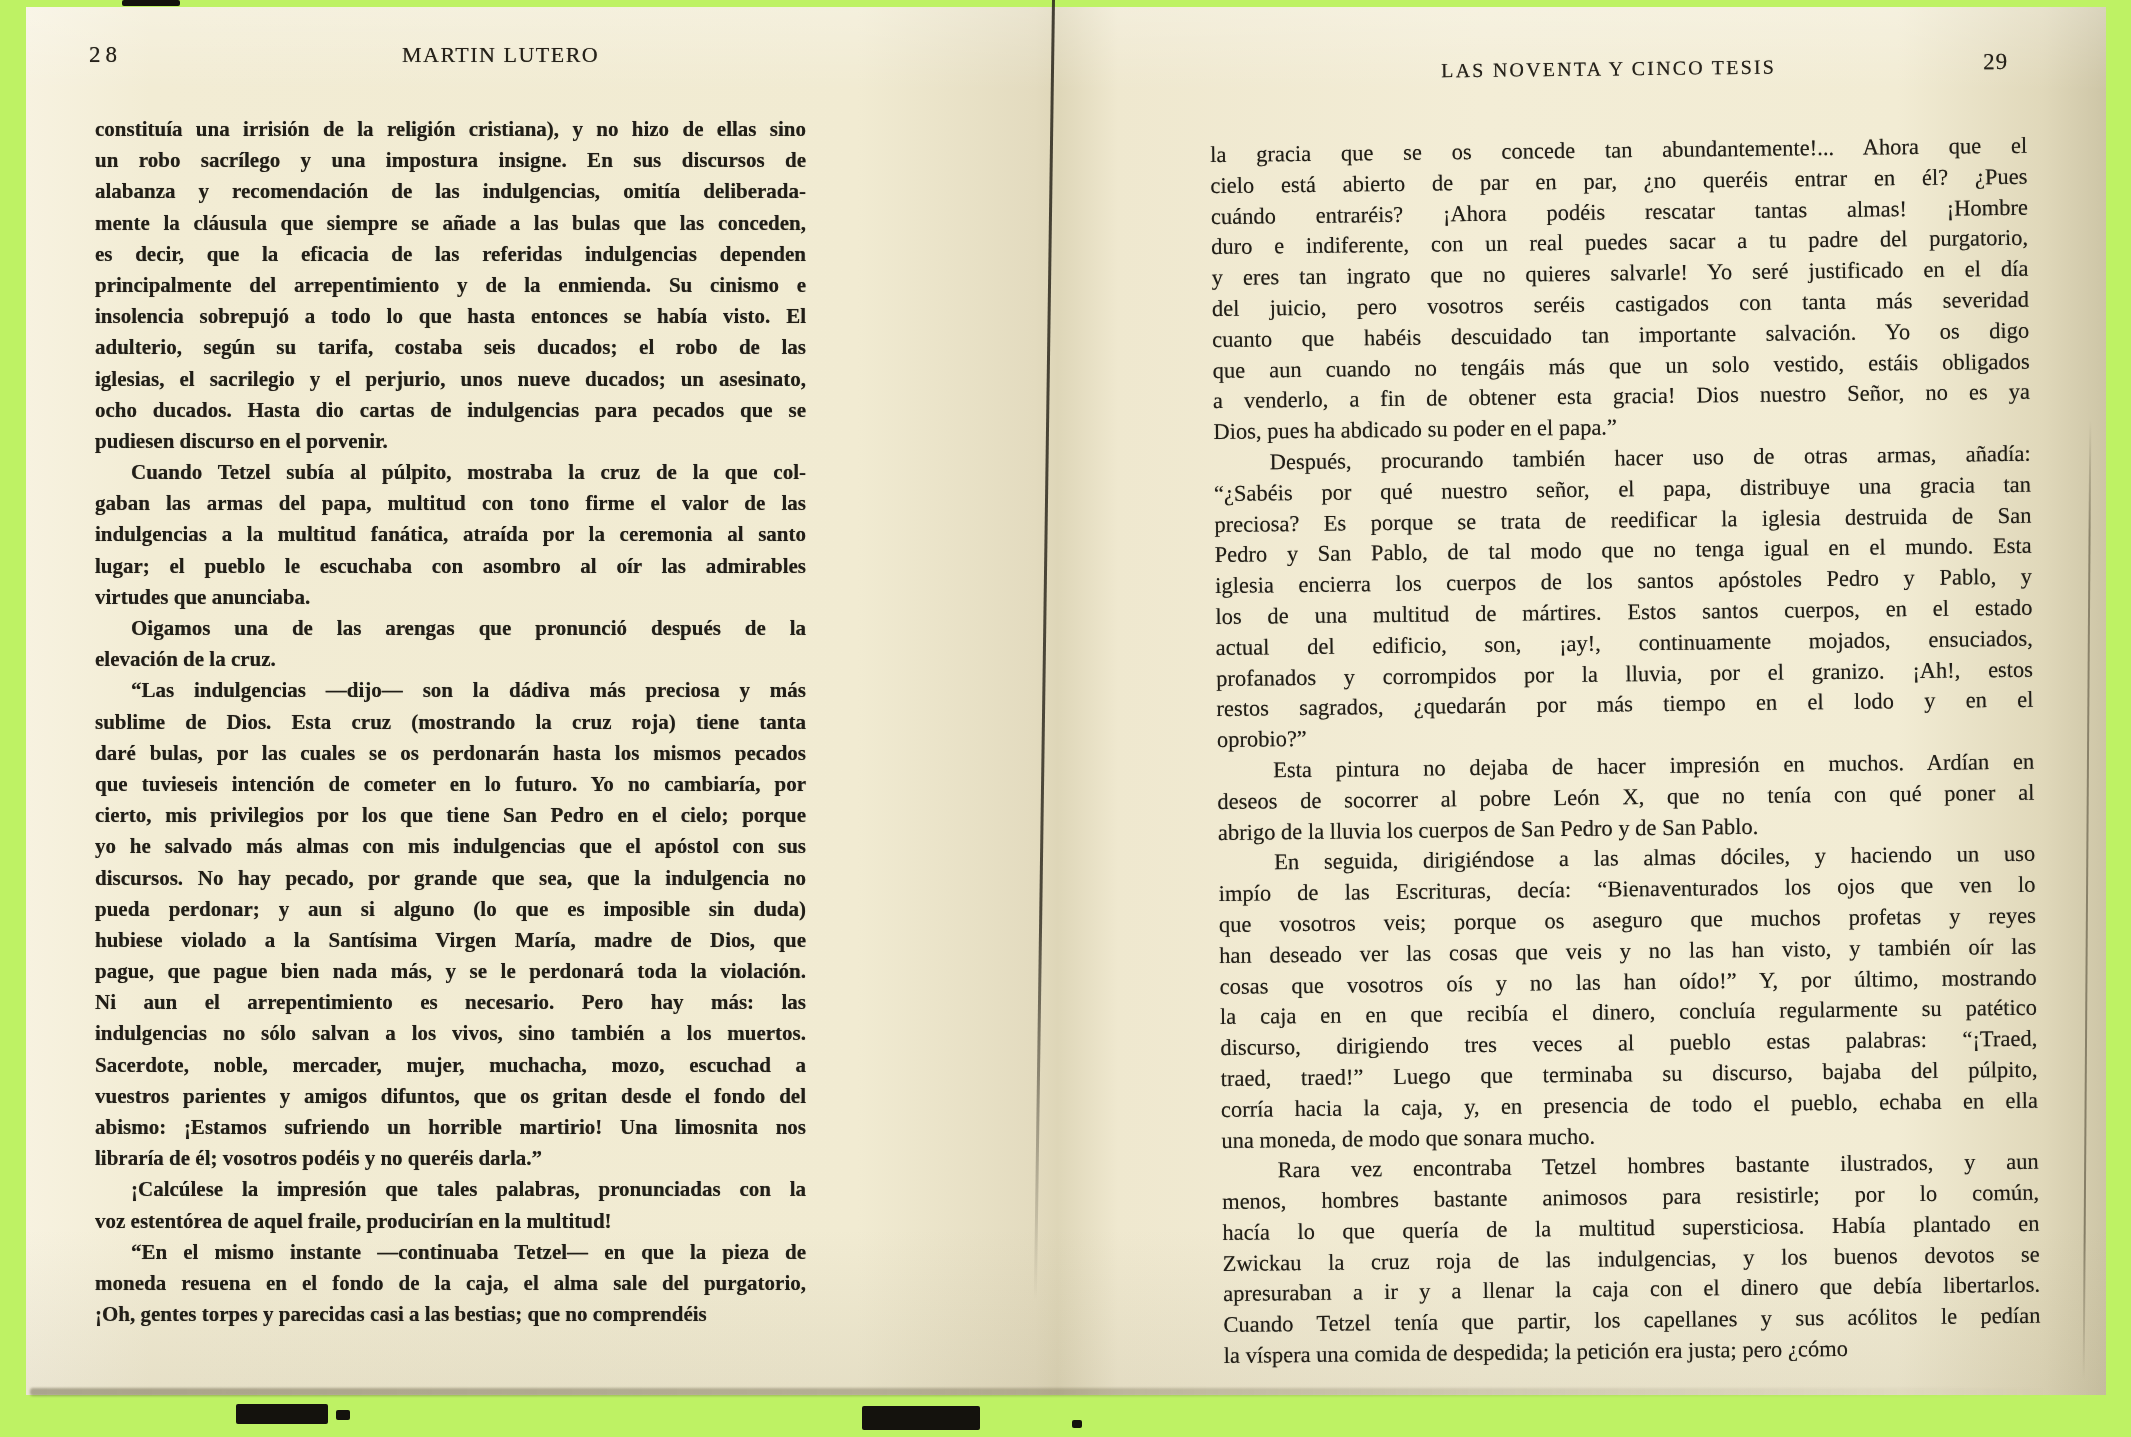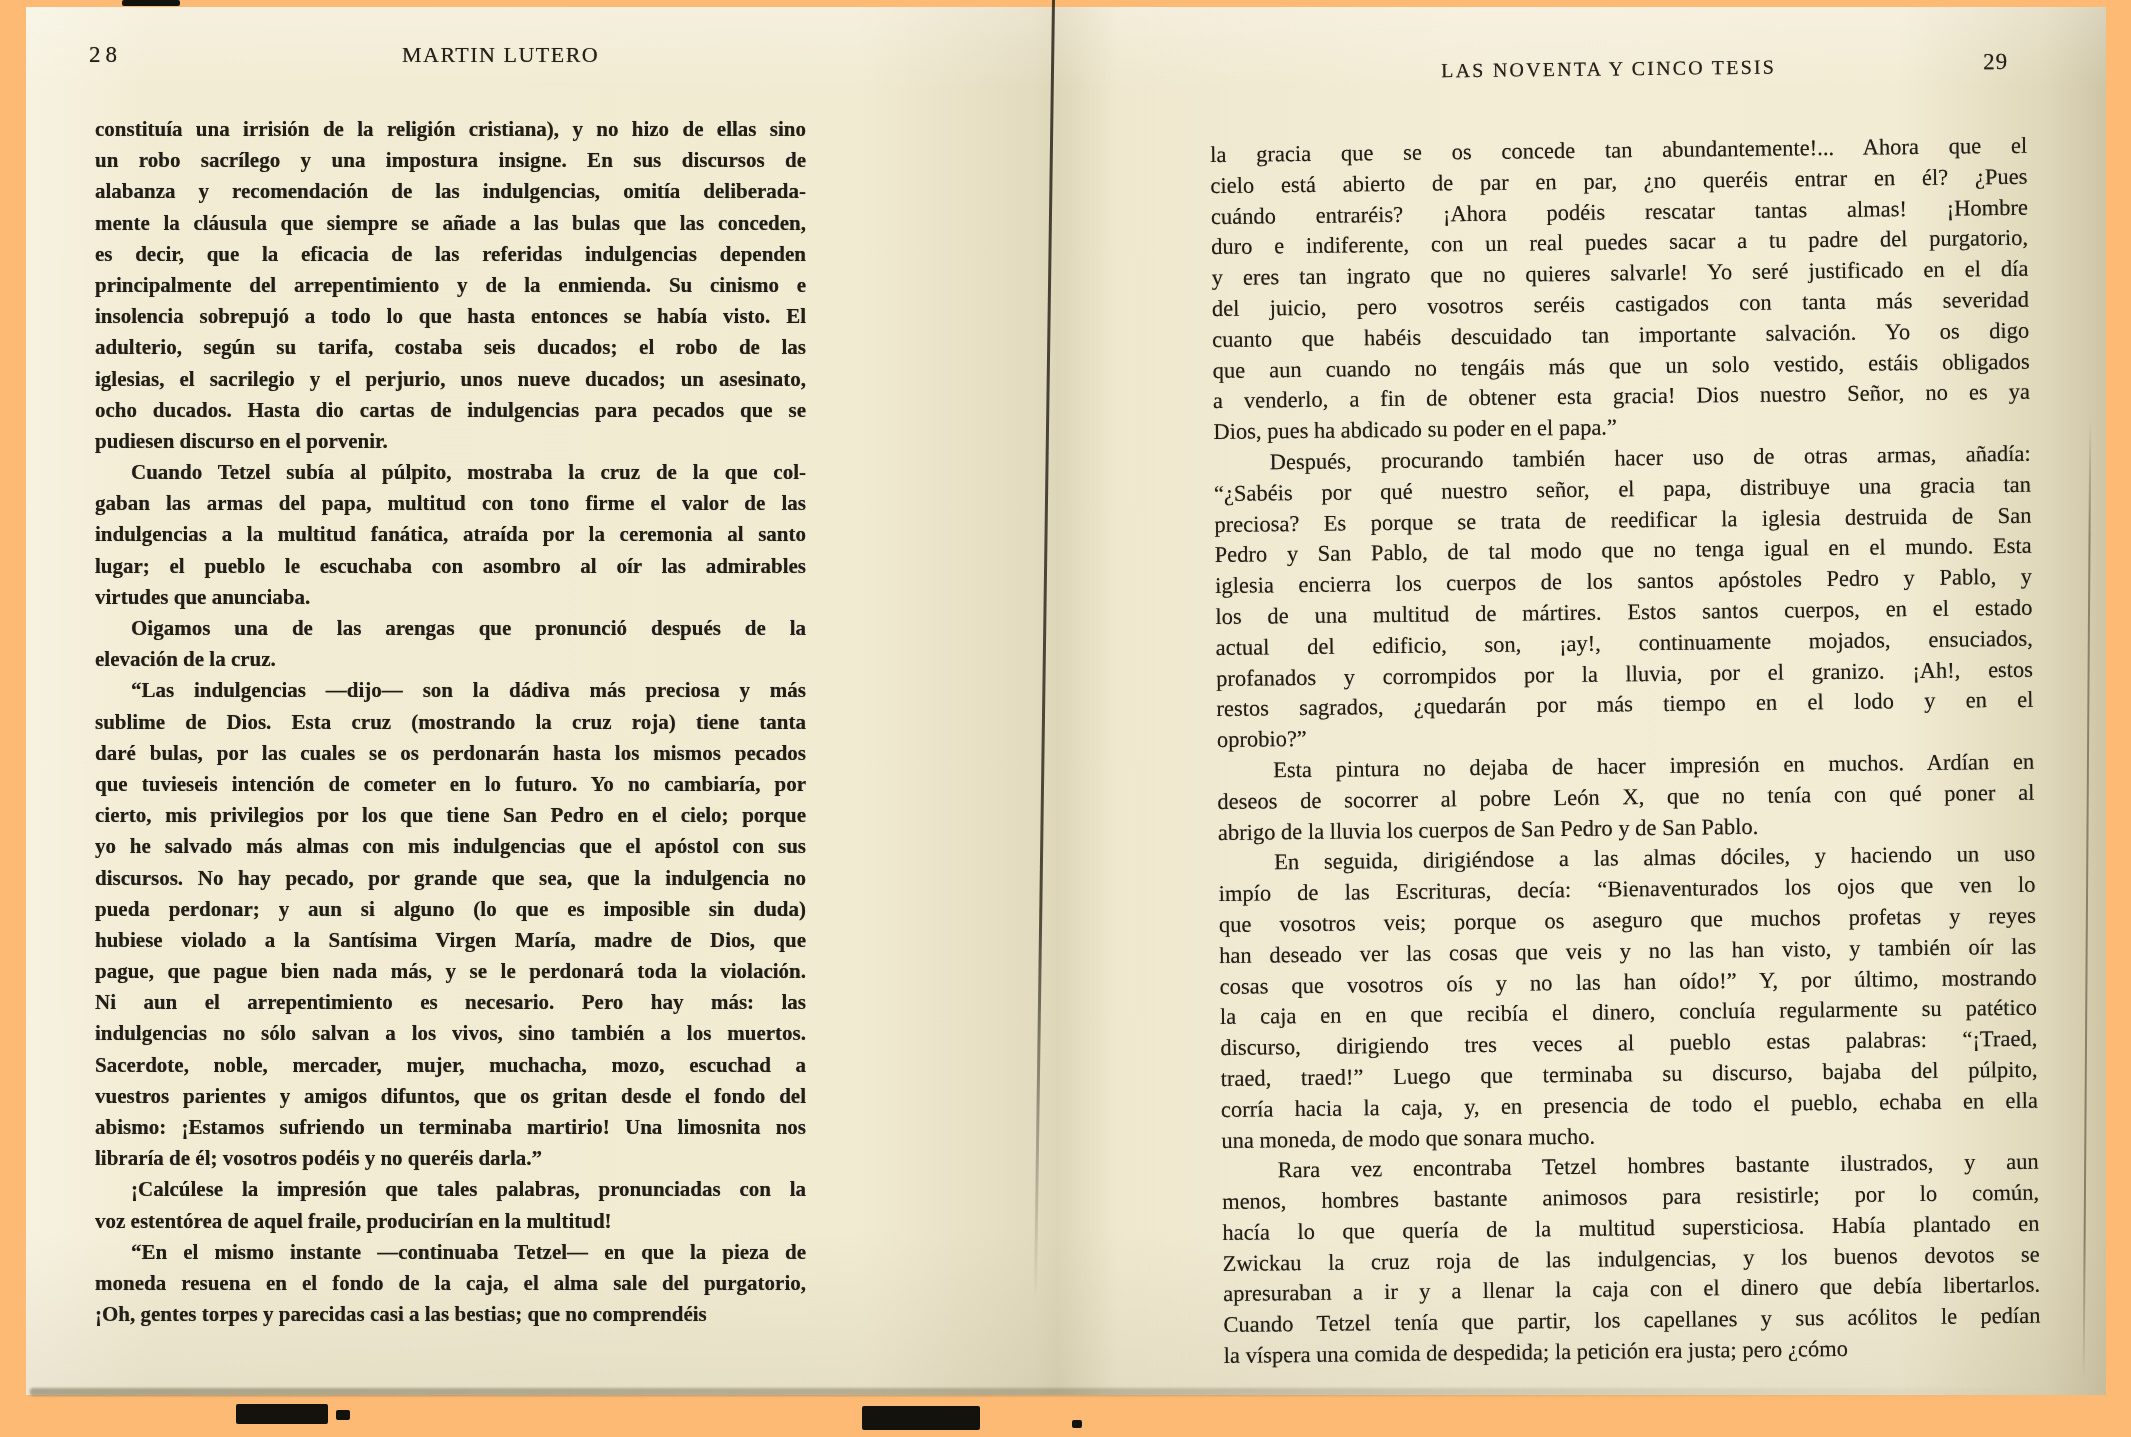--- a/index.html
+++ b/index.html
@@ -1,18 +1,18 @@
 <!DOCTYPE html>
 <html><head>
 <meta charset="utf-8">
 <style>
   html,body{margin:0;padding:0;background:#e8e6df;}
   .scan{
     position:relative;width:2131px;height:1437px;overflow:hidden;
-    background:#fdba74;
+    background:#bef264;
     font-family:"Liberation Serif","DejaVu Serif",serif;
     color:#211e17;
   }
   
   .paper{
     position:absolute;left:26px;top:7px;width:2080px;height:1388px;
     background:
       linear-gradient(90deg,
         #f7f2e0 0%, #f2ecd4 6%, #f1ebd2 40%,
         #e3dbbf 48.5%, #ded6b8 49.6%, #efe8cf 52.5%,
@@ -120,21 +120,21 @@
         <div class="line">cierto, mis privilegios por los que tiene San Pedro en el cielo; porque</div>
         <div class="line">yo he salvado más almas con mis indulgencias que el apóstol con sus</div>
         <div class="line">discursos. No hay pecado, por grande que sea, que la indulgencia no</div>
         <div class="line">pueda perdonar; y aun si alguno (lo que es imposible sin duda)</div>
         <div class="line">hubiese violado a la Santísima Virgen María, madre de Dios, que</div>
         <div class="line">pague, que pague bien nada más, y se le perdonará toda la violación.</div>
         <div class="line">Ni aun el arrepentimiento es necesario. Pero hay más: las</div>
         <div class="line">indulgencias no sólo salvan a los vivos, sino también a los muertos.</div>
         <div class="line">Sacerdote, noble, mercader, mujer, muchacha, mozo, escuchad a</div>
         <div class="line">vuestros parientes y amigos difuntos, que os gritan desde el fondo del</div>
-        <div class="line">abismo: ¡Estamos sufriendo un terminaba martirio! Una limosnita nos</div>
+        <div class="line">abismo: ¡Estamos sufriendo un horrible martirio! Una limosnita nos</div>
         <div class="line last">libraría de él; vosotros podéis y no queréis darla.”</div>
         <div class="line indent">¡Calcúlese la impresión que tales palabras, pronunciadas con la</div>
         <div class="line last">voz estentórea de aquel fraile, producirían en la multitud!</div>
         <div class="line indent">“En el mismo instante —continuaba Tetzel— en que la pieza de</div>
         <div class="line">moneda resuena en el fondo de la caja, el alma sale del purgatorio,</div>
         <div class="line last">¡Oh, gentes torpes y parecidas casi a las bestias; que no comprendéis</div>
       </div>
   </div>
 
   <div class="page page-right">

